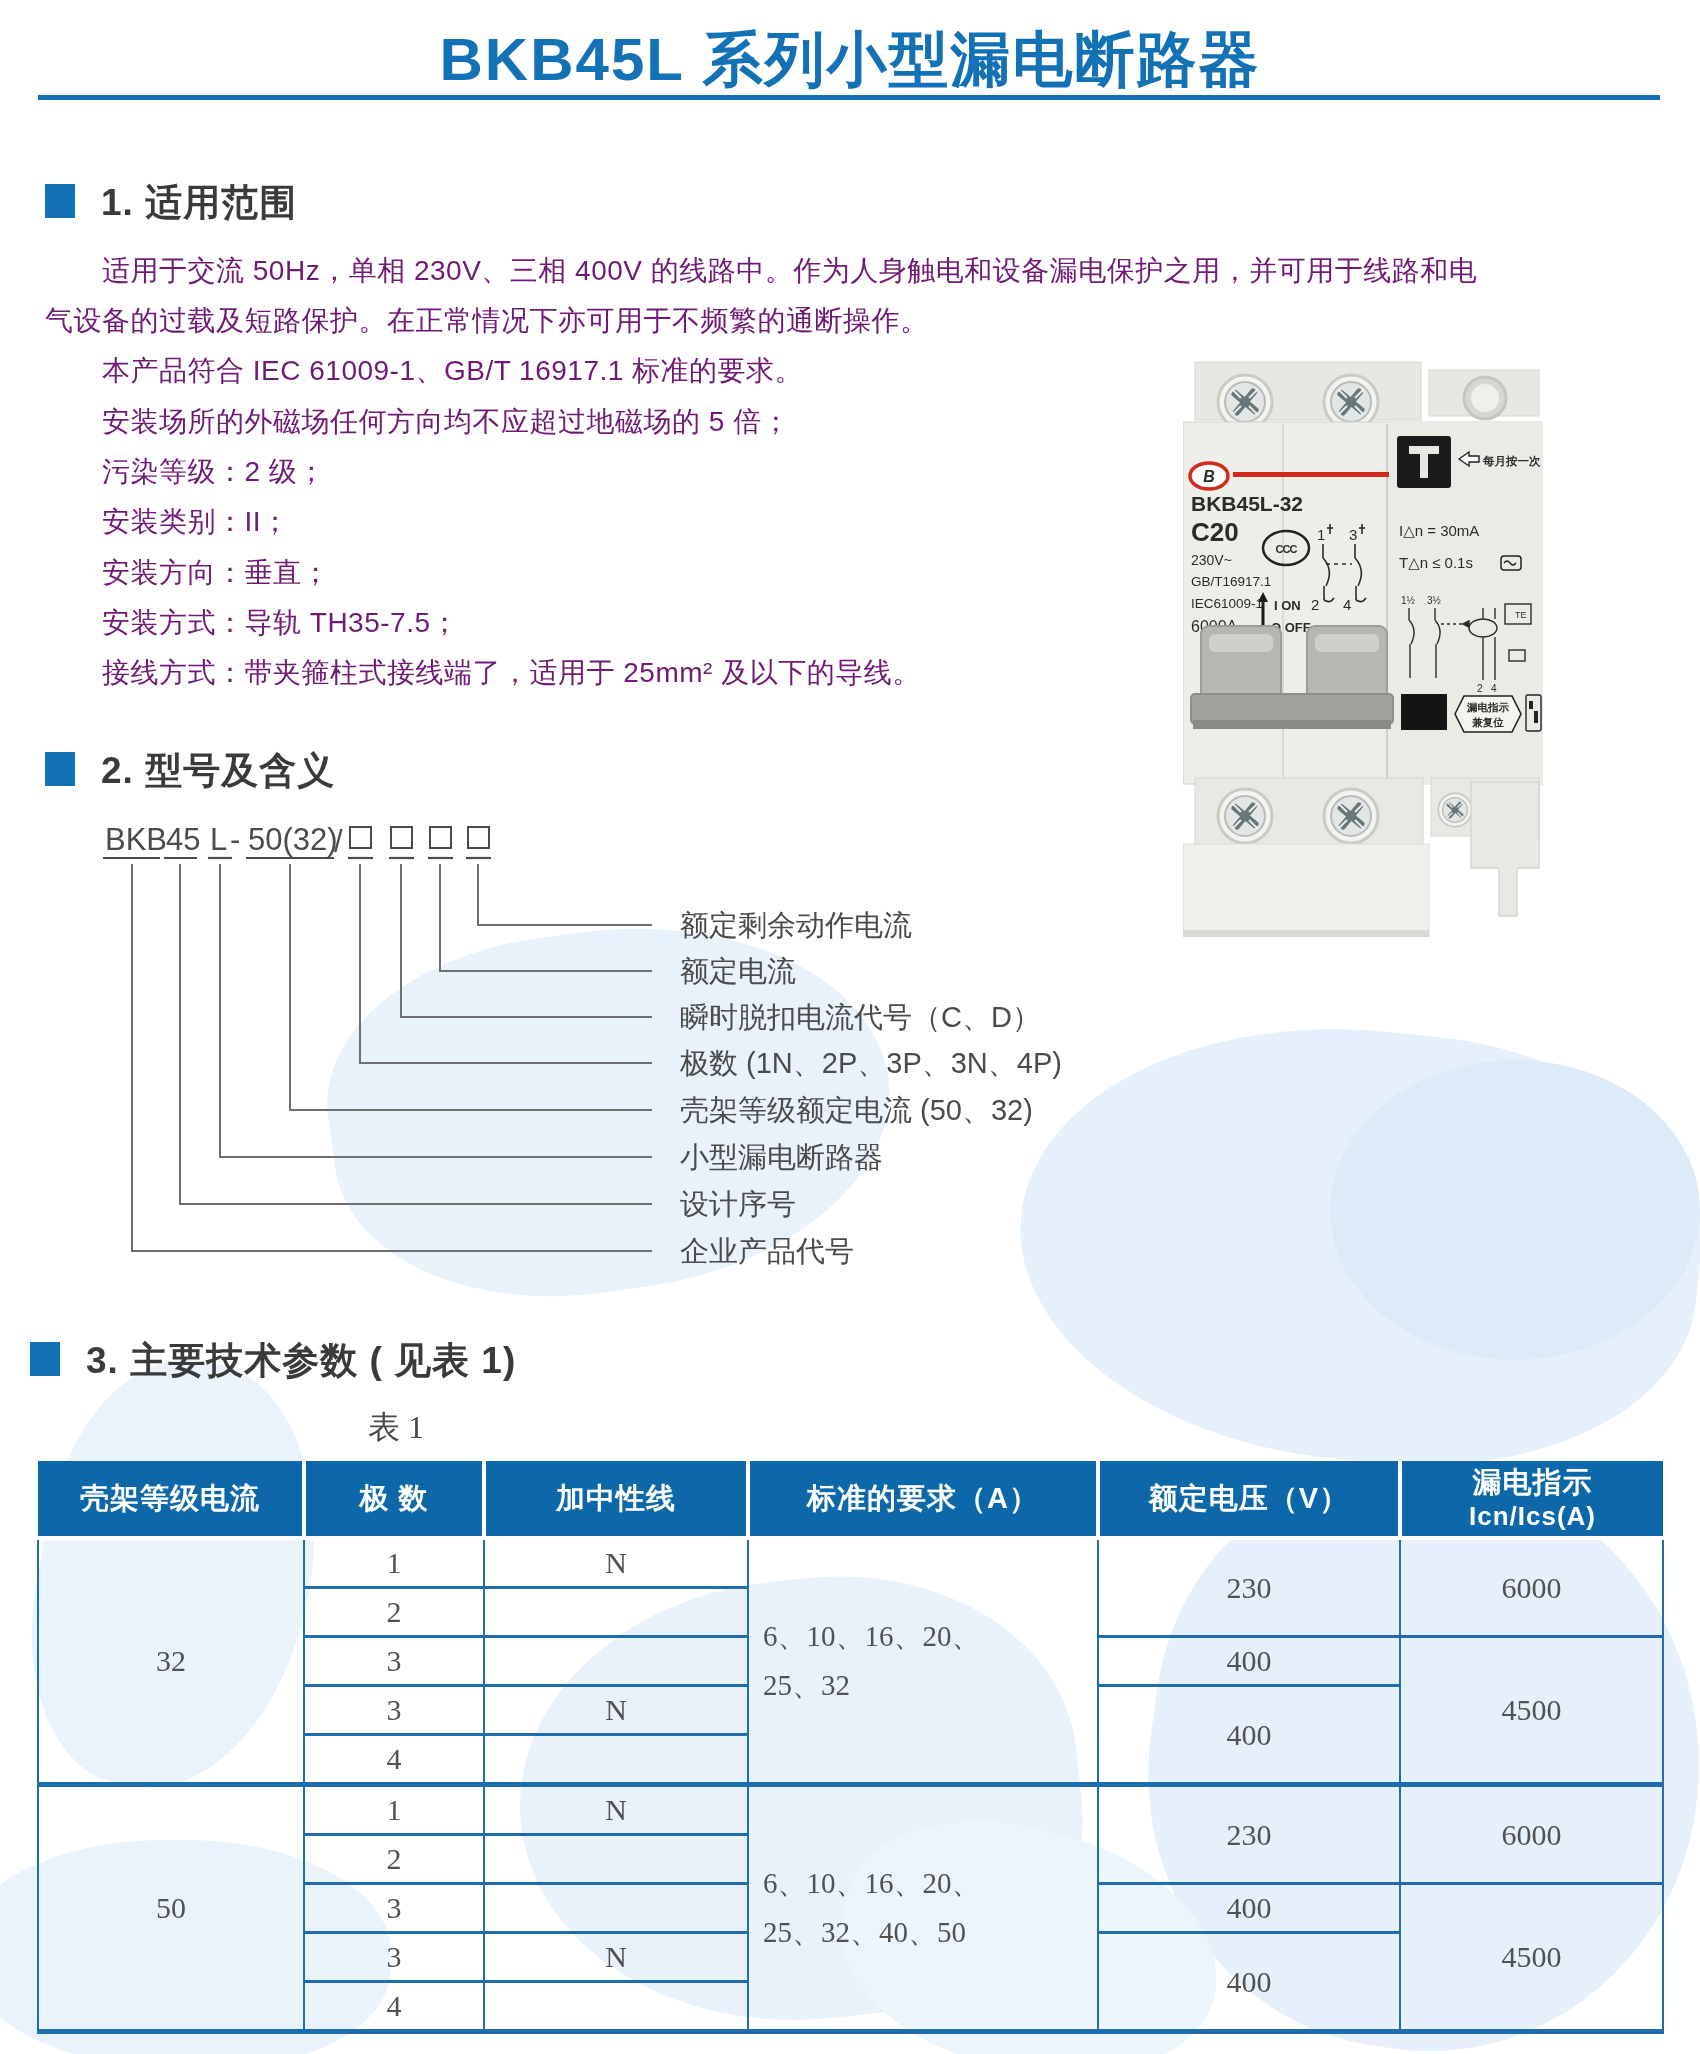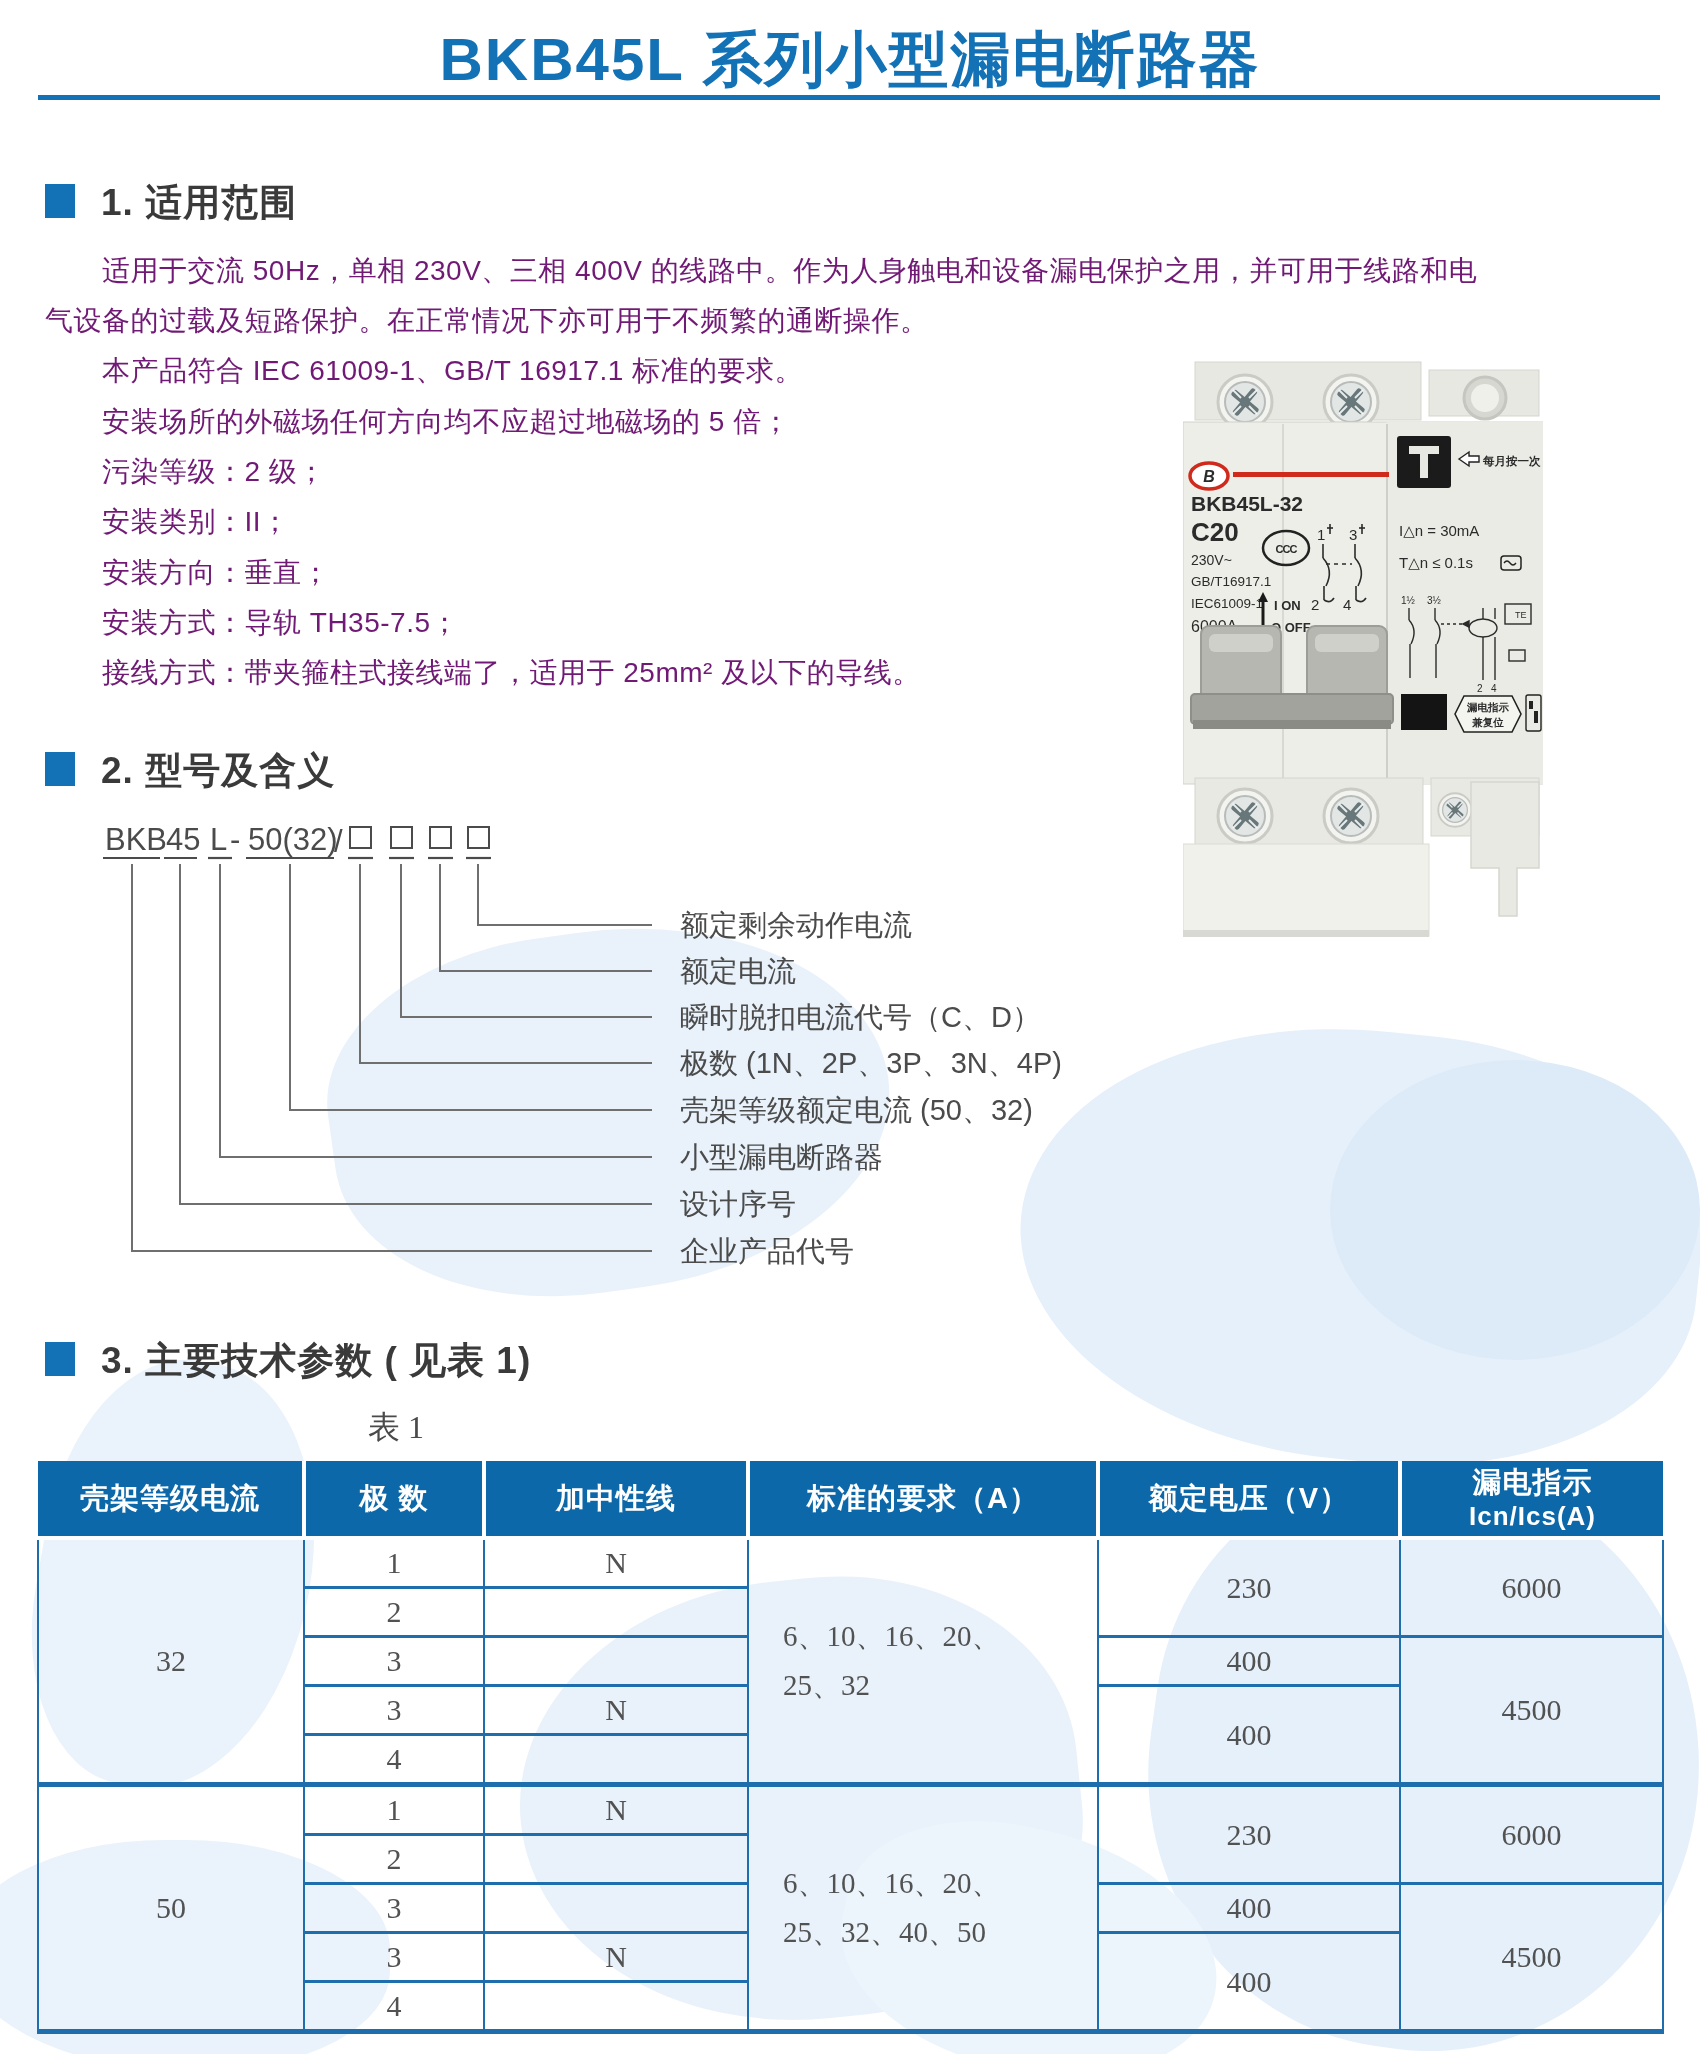--- a/index.html
+++ b/index.html
@@ -30,21 +30,21 @@
              left:37px;top:1461px;background:transparent;}
   table.spec th{background:#0d68a9;color:#ffffff;font-weight:bold;font-size:29px;line-height:1.25;
                 height:75px;padding:0;border:0 solid #ffffff;border-right:4px solid #ffffff;
                 border-bottom:4px solid #ffffff;letter-spacing:1px;}
   table.spec th:last-child{border-right:0;}
   table.spec td{border:2px solid #1e6dad;height:46px;text-align:center;vertical-align:middle;
                 font-family:"Liberation Serif",serif;font-size:30px;color:#525252;
                 background:transparent;padding:0;}
   table.spec td.bb3{border-bottom-width:3px;}
   table.spec td.bb4{border-bottom-width:5px;}
-  table.spec td.cur{text-align:left;padding-left:34px;font-size:29px;line-height:1.7;}
+  table.spec td.cur{text-align:left;padding-left:14px;font-size:29px;line-height:1.7;}
   .bh2{font-size:26px;display:block;}
   
   #photo-svg{z-index:2;}
   #photo-svg text{font-family:"Liberation Sans",sans-serif;fill:#2b2b2b;}
 </style>
 </head>
 <body>
 
 <div class="wm" style="left:330px;top:930px;width:560px;height:360px;background:#e9f2fb;border-radius:44% 56% 52% 48%;transform:rotate(-8deg);"></div>
 <div class="wm" style="left:1020px;top:1030px;width:680px;height:430px;background:#e6f0fa;border-radius:55% 45% 48% 52%;transform:rotate(6deg);"></div>
@@ -261,21 +261,21 @@
   <text class="mlabel" x="680" y="135">额定剩余动作电流</text>
   <text class="mlabel" x="680" y="181">额定电流</text>
   <text class="mlabel" x="680" y="227">瞬时脱扣电流代号（C、D）</text>
   <text class="mlabel" x="680" y="273">极数 (1N、2P、3P、3N、4P)</text>
   <text class="mlabel" x="680" y="320">壳架等级额定电流 (50、32)</text>
   <text class="mlabel" x="680" y="367">小型漏电断路器</text>
   <text class="mlabel" x="680" y="414">设计序号</text>
   <text class="mlabel" x="680" y="461">企业产品代号</text>
 </svg>
 
-<div class="abs sec-head" style="left:45px;top:1336px;">
+<div class="abs sec-head" style="left:30px;top:1336px;">
   <div class="sec-square"></div>
   <div class="sec-title">3. 主要技术参数 ( 见表 1)</div>
 </div>
 
 <div class="abs tbl-caption" style="left:368px;top:1406px;">表 1</div>
 
 <table class="spec">
   <colgroup>
     <col style="width:266px">
       <col style="width:180px">

